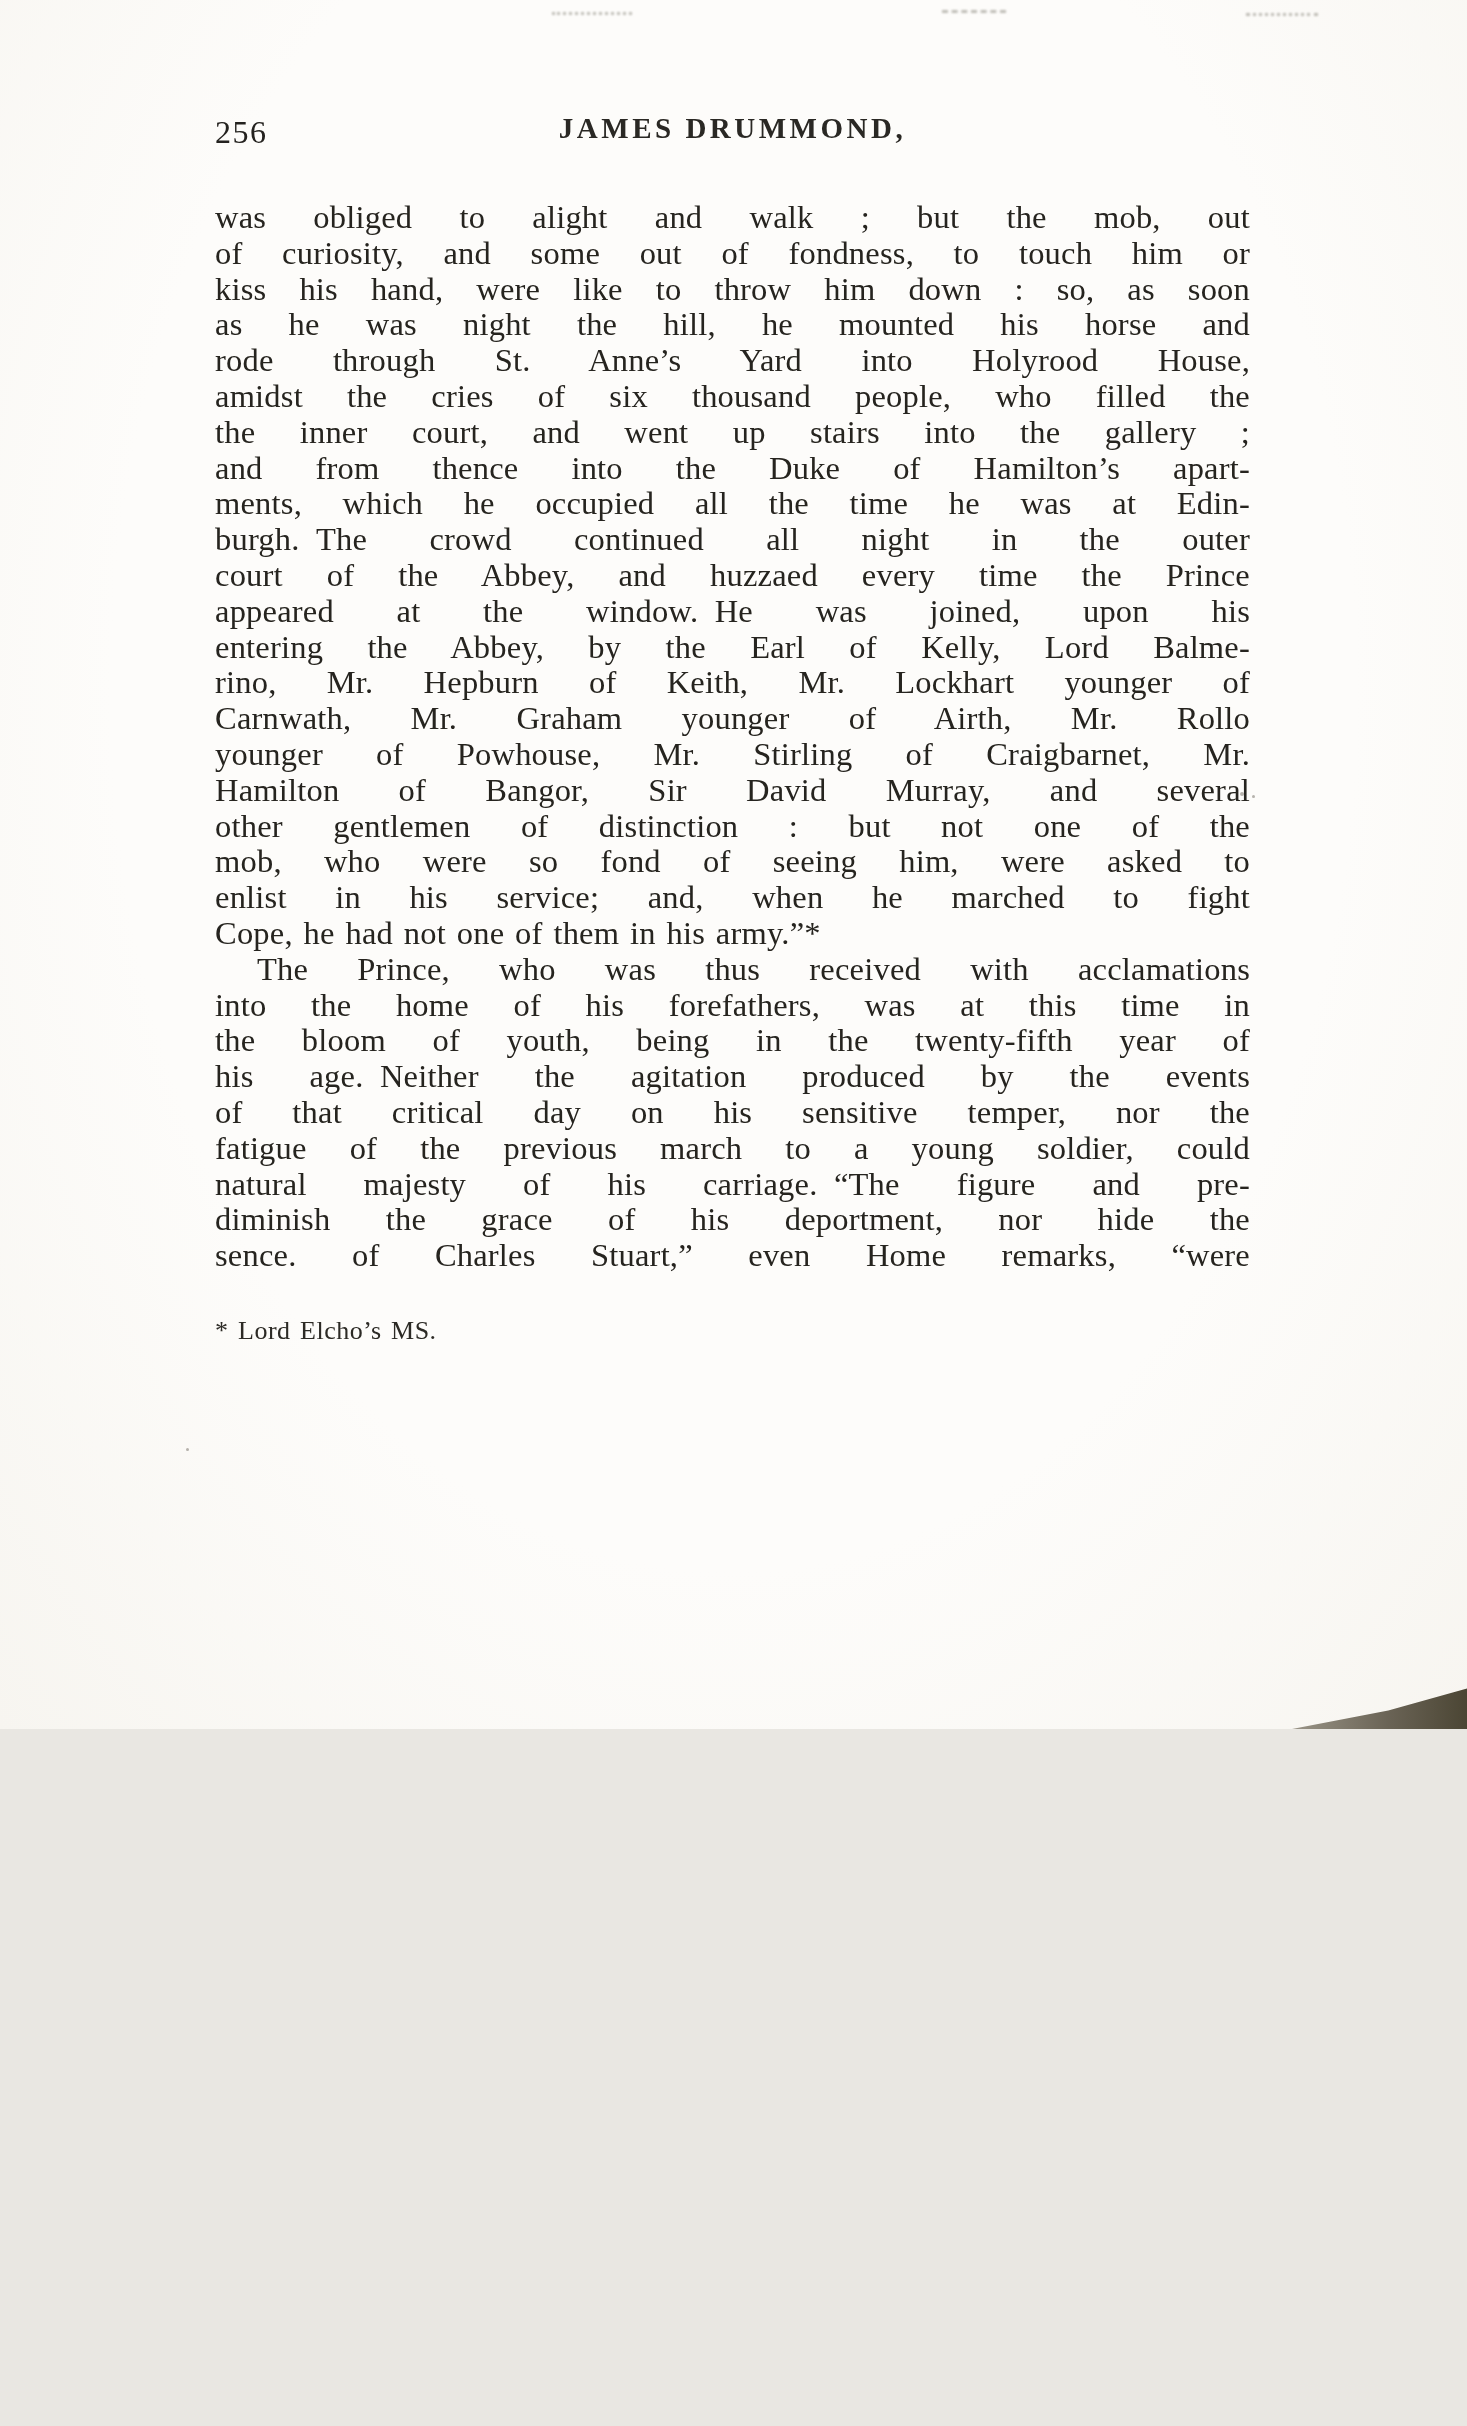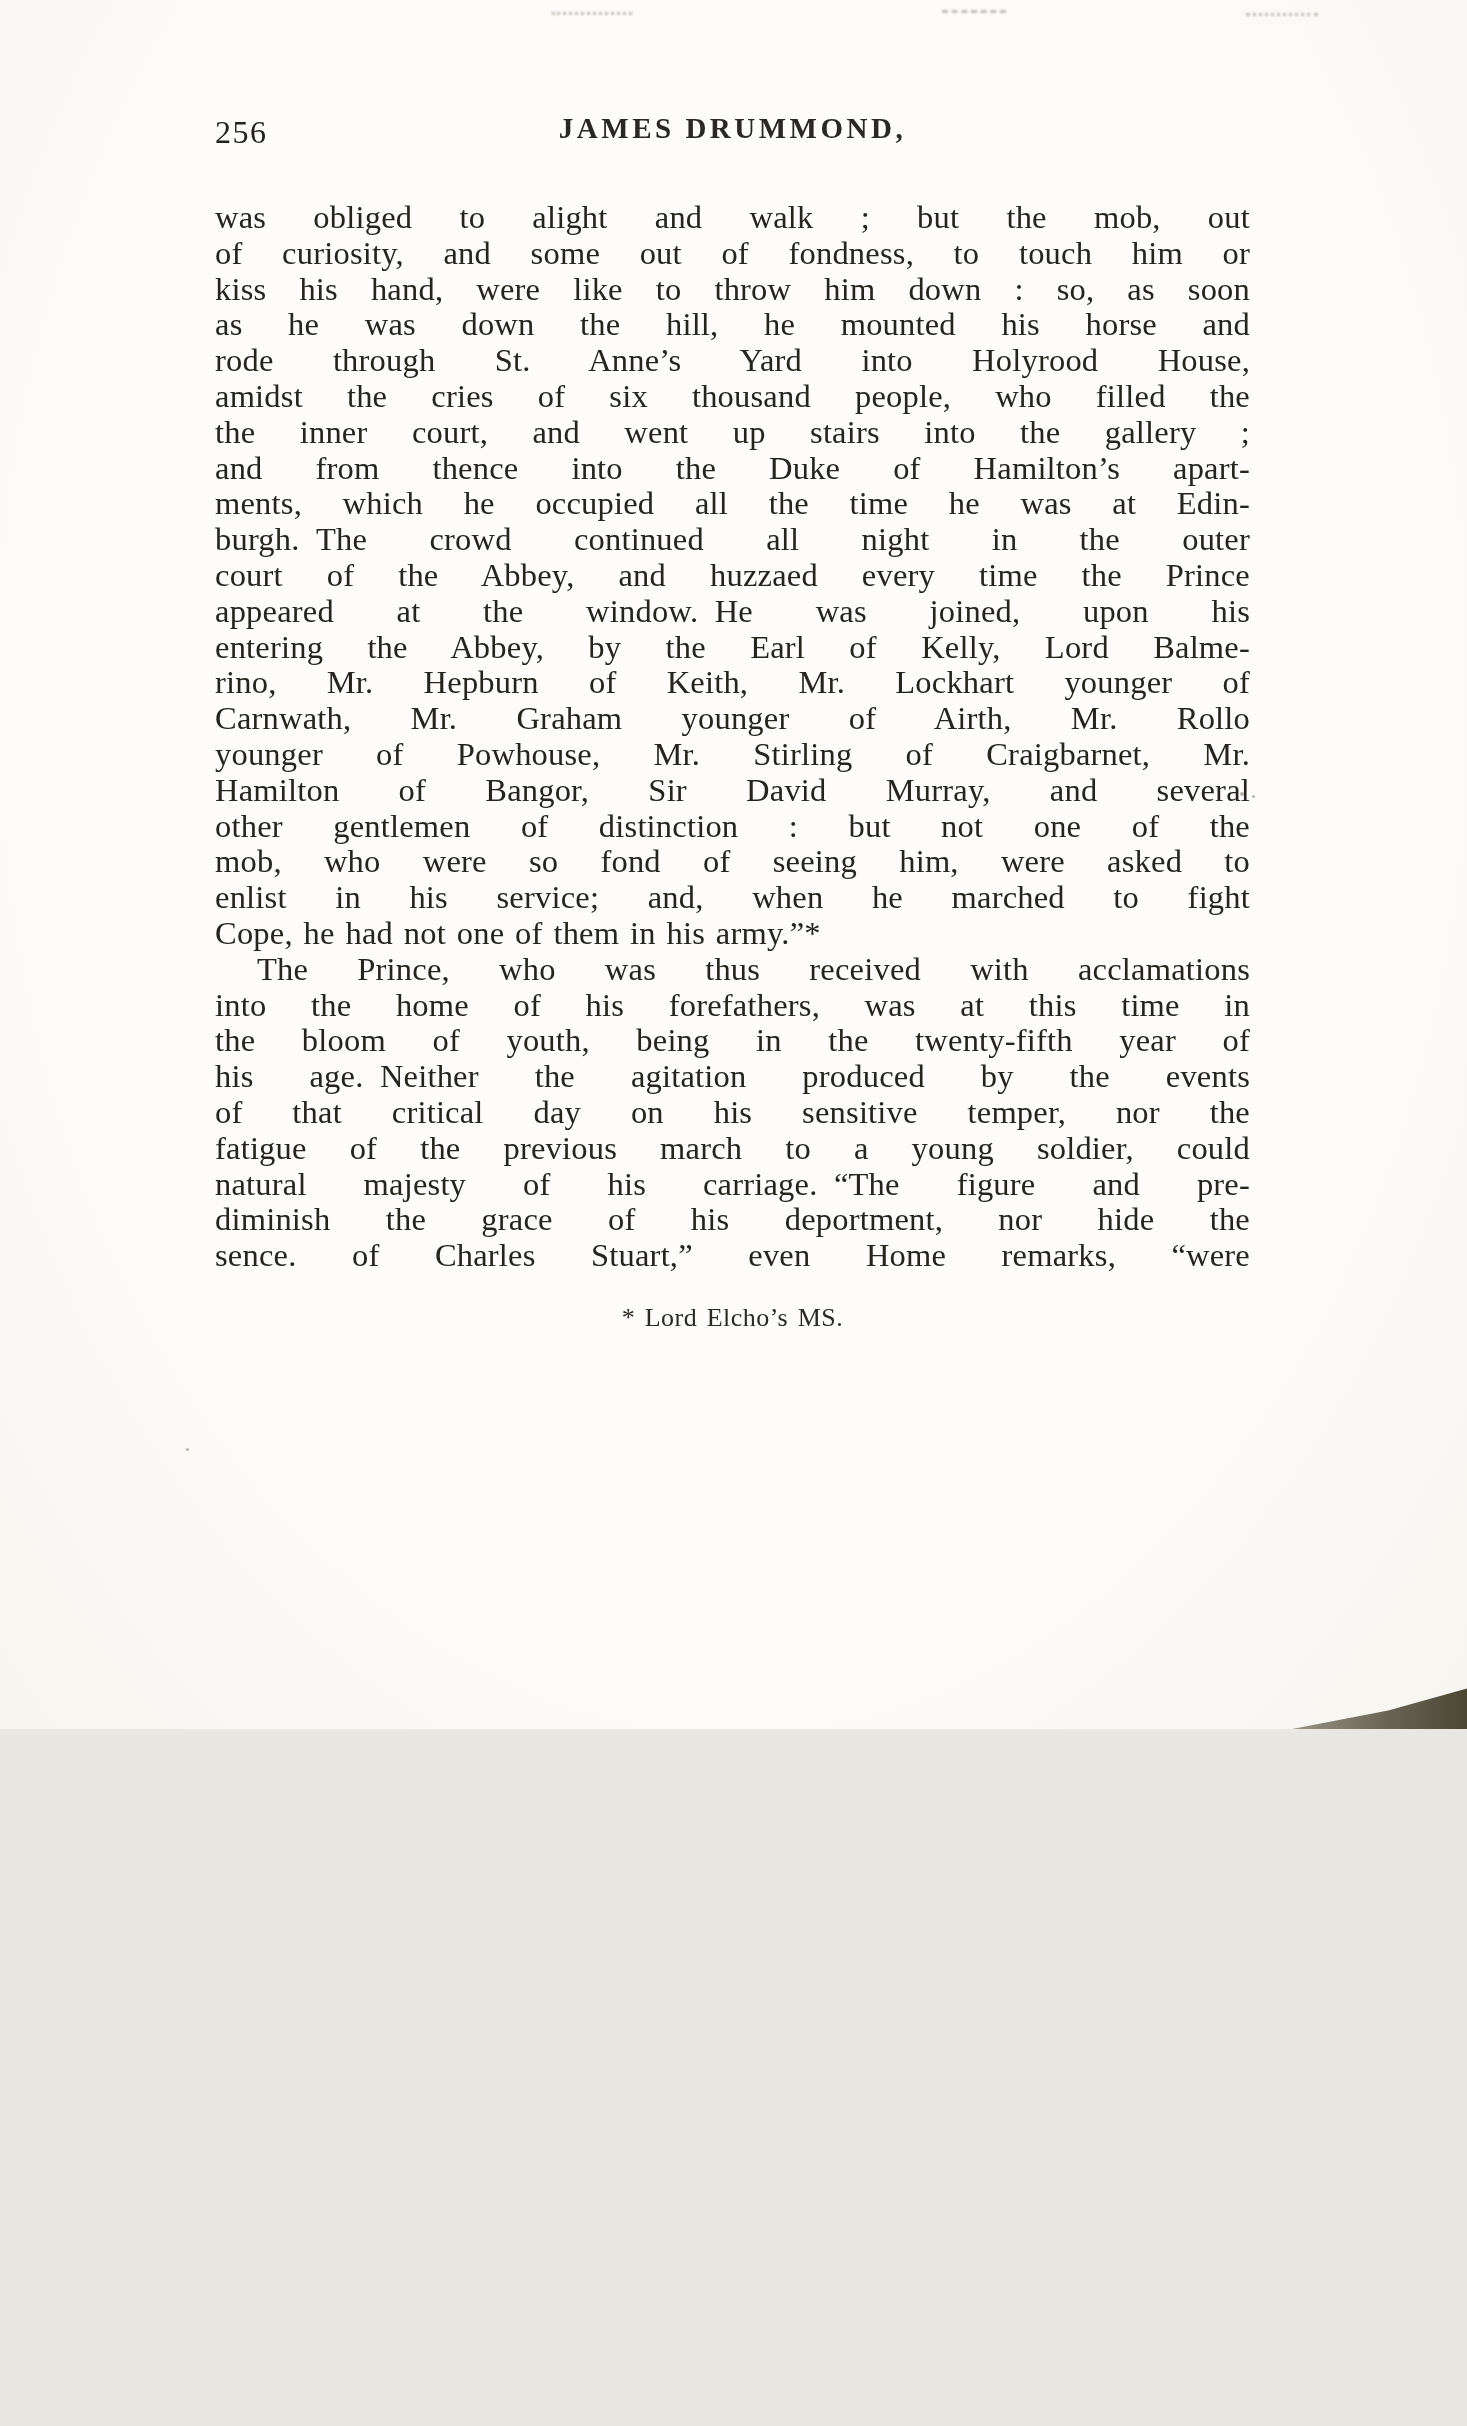--- a/index.html
+++ b/index.html
@@ -59,22 +59,21 @@
     text-align-last: justify;
     white-space: normal;
   }
   .line.last {
     text-align-last: left;
   }
   .line.indent {
     text-indent: 42px;
   }
   .footnote {
-    margin-top: 26px;
-    text-align: center;
+    margin-top: 39px;
     font-size: 26px;
     letter-spacing: 0.5px;
     color: #2c2a25;
   }
 
   
   .artifact {
     position: absolute;
     border-top: 3px dotted #8d8a80;
     opacity: 0.55;
@@ -123,21 +122,21 @@
     <span class="page-number">256</span>
     <span class="running-title">JAMES DRUMMOND,</span>
   </header>
 
   <main class="text-block">
 
     <div class="paragraph">
       <div class="line">was obliged to alight and walk ; but the mob, out</div>
       <div class="line">of curiosity, and some out of fondness, to touch him or</div>
       <div class="line">kiss his hand, were like to throw him down : so, as soon</div>
-      <div class="line">as he was down the hill, he mounted his horse and</div>
+      <div class="line">as he was night the hill, he mounted his horse and</div>
       <div class="line">rode through St. Anne’s Yard into Holyrood House,</div>
       <div class="line">amidst the cries of six thousand people, who filled the</div>
       <div class="line">the inner court, and went up stairs into the gallery ;</div>
       <div class="line">and from thence into the Duke of Hamilton’s apart-</div>
       <div class="line">ments, which he occupied all the time he was at Edin-</div>
       <div class="line">burgh. The crowd continued all night in the outer</div>
       <div class="line">court of the Abbey, and huzzaed every time the Prince</div>
       <div class="line">appeared at the window. He was joined, upon his</div>
       <div class="line">entering the Abbey, by the Earl of Kelly, Lord Balme-</div>
       <div class="line">rino, Mr. Hepburn of Keith, Mr. Lockhart younger of</div>

